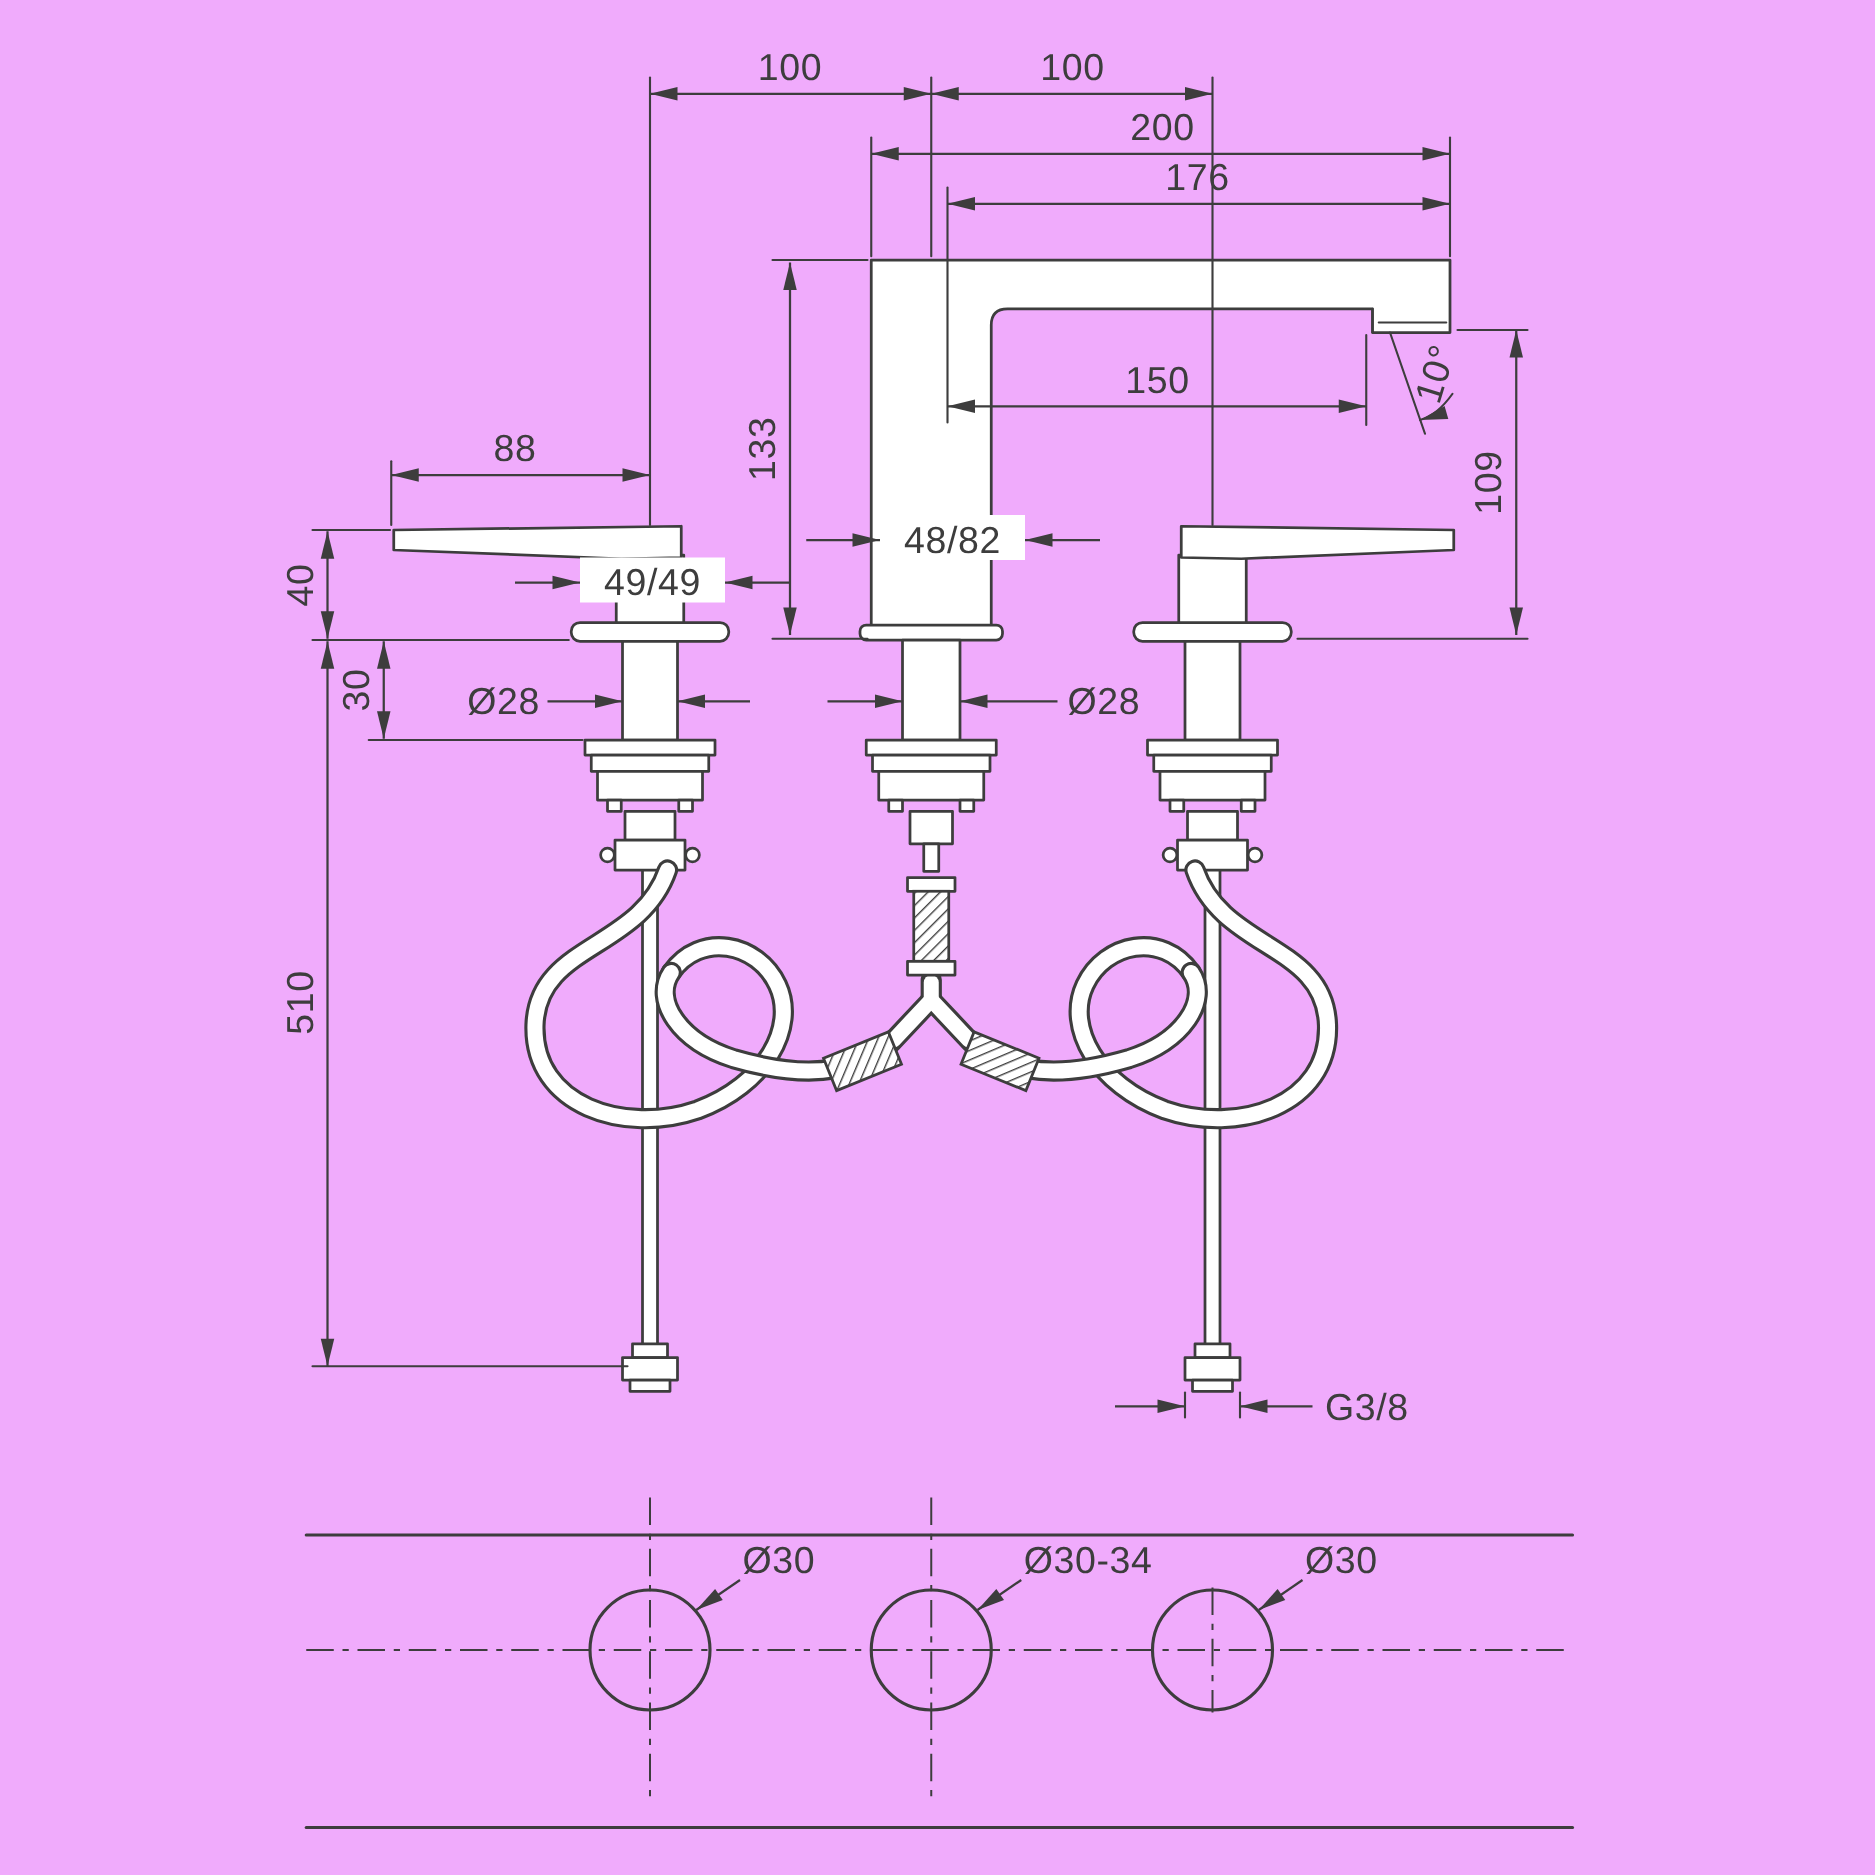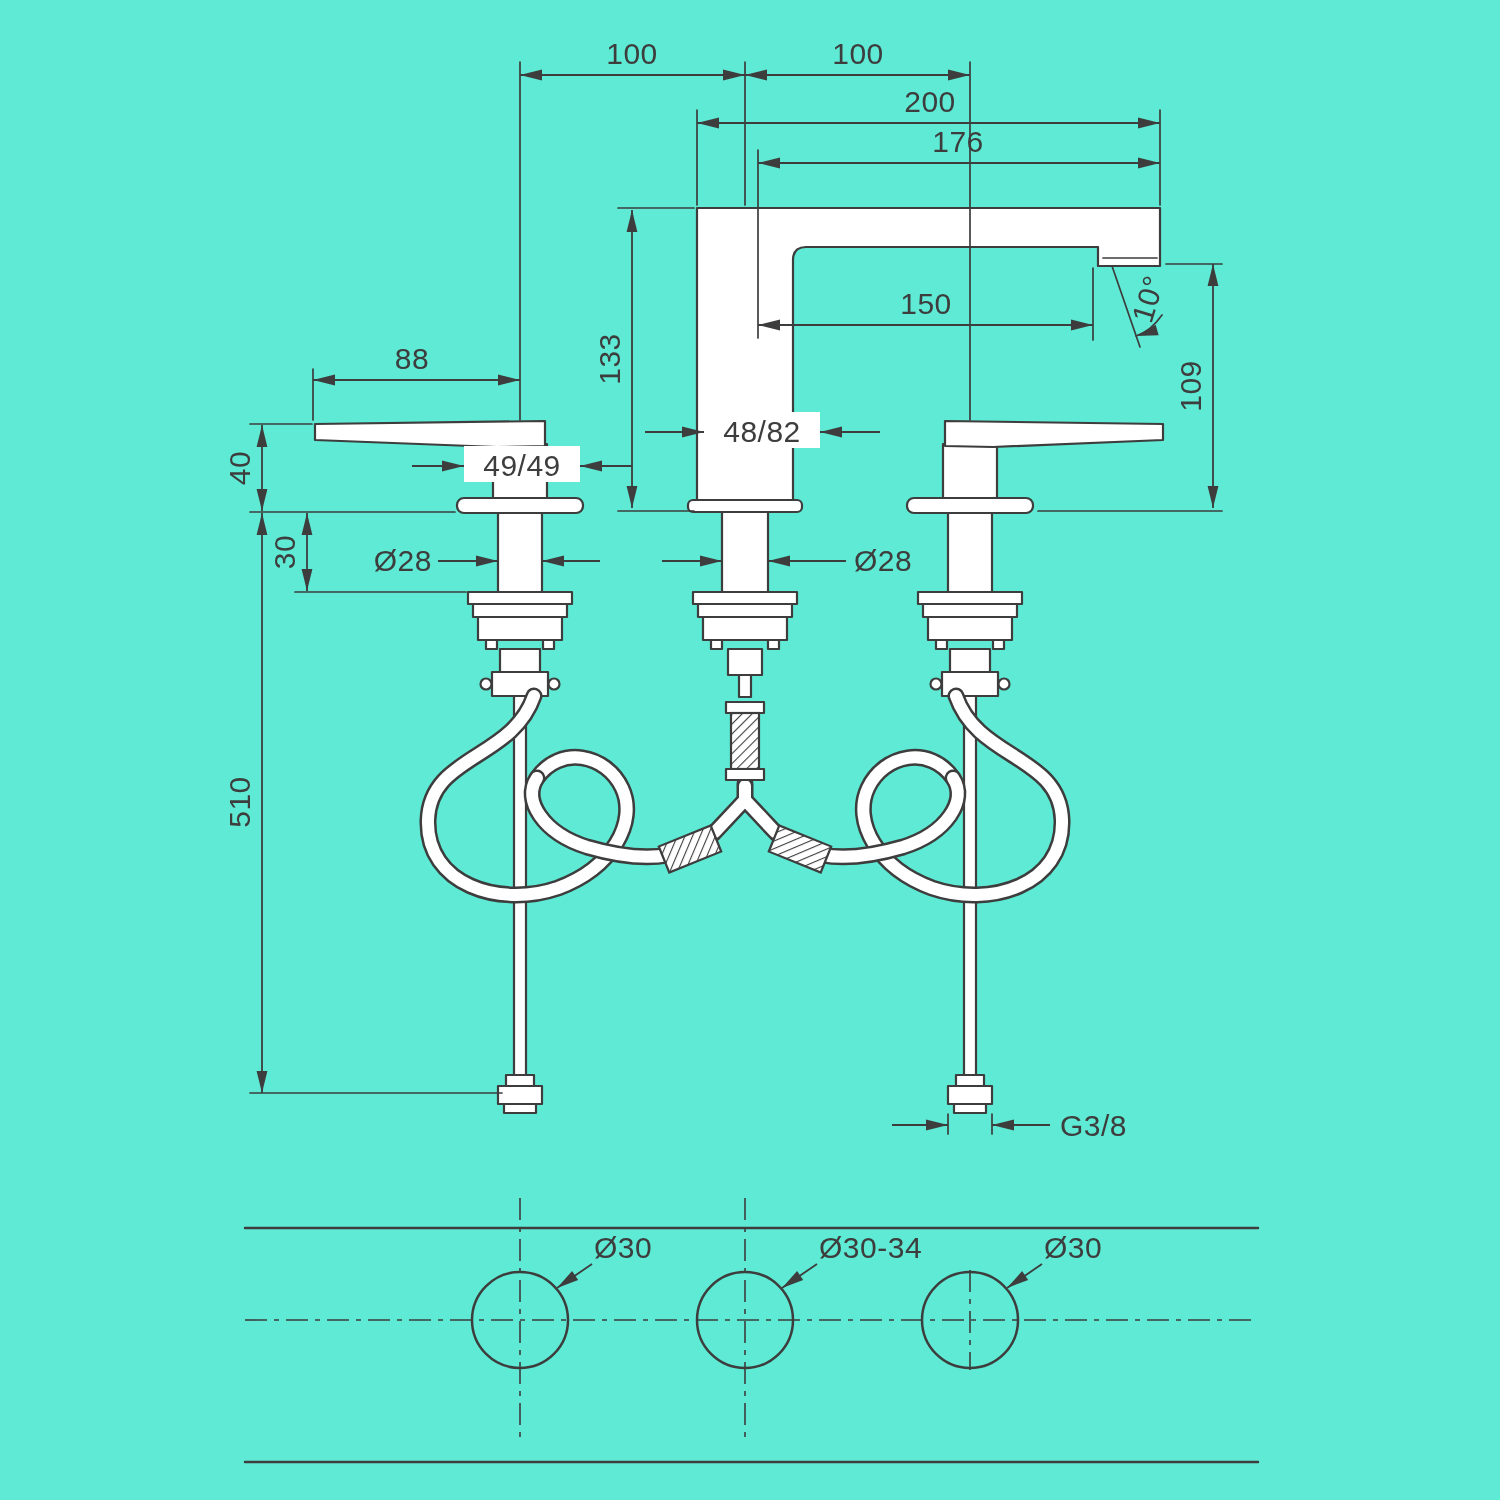--- a/index.html
+++ b/index.html
@@ -1,16 +1,16 @@
 <!DOCTYPE html>
 <html><head>
 <meta charset="utf-8">
 <style>
   html,body{margin:0;padding:0;background:#fff;}
-  .canvas{position:relative;width:1500px;height:1500px;background:#5eead4;overflow:hidden;}
+  .canvas{position:relative;width:1500px;height:1500px;background:#f0abfc;overflow:hidden;}
   svg{display:block;}
   .t{font-family:"Liberation Sans",sans-serif;font-size:30px;fill:#3d3d3d;letter-spacing:.5px;}
   .p{fill:#ffffff;stroke:#3d3d3d;stroke-width:2.2;stroke-linejoin:round;}
   .s2{stroke:#3d3d3d;stroke-width:2.5;fill:none;stroke-linejoin:round;stroke-linecap:round;}
   .s1{stroke:#3d3d3d;stroke-width:1.7;fill:none;stroke-linecap:round;}
   .dim{stroke:#3d3d3d;stroke-width:1.8;fill:none;}
   .cl{stroke:#3d3d3d;stroke-width:1.6;fill:none;stroke-dasharray:22 7 5 7;}
   .hoseD{stroke:#3d3d3d;stroke-width:17;fill:none;stroke-linecap:round;}
   .hoseW{stroke:#ffffff;stroke-width:12;fill:none;stroke-linecap:round;}
 </style>

